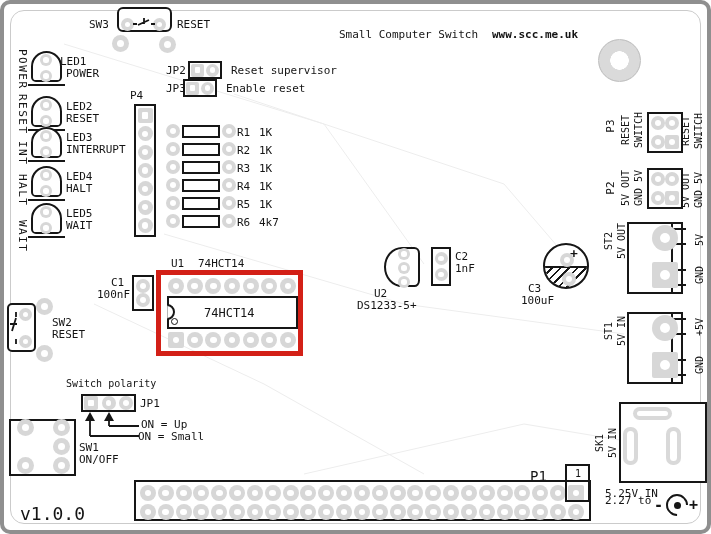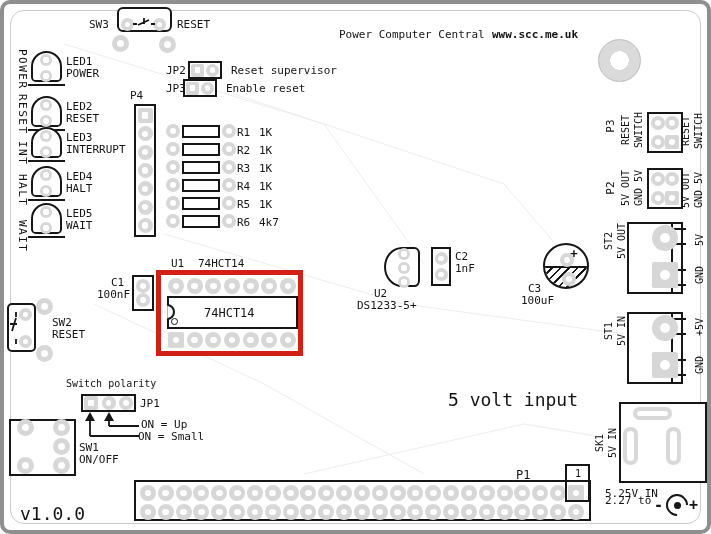--- a/index.html
+++ b/index.html
@@ -46,21 +46,21 @@
   <div class="board-outline"></div>
 
   <svg class="abs" style="left:0;top:0" width="711" height="534">
     <path d="M60 40 L320 120 L420 260" stroke="#ededed" fill="none"></path>
     <path d="M230 90 L500 180 L560 250" stroke="#ededed" fill="none"></path>
     <path d="M160 230 L400 300 L620 330" stroke="#ededed" fill="none"></path>
     <path d="M300 470 L520 420 L640 440" stroke="#ededed" fill="none"></path>
     <path d="M90 300 L260 380 L420 470" stroke="#ededed" fill="none"></path>
   </svg>
 
-  <div class="t" style="left:335;left:335px;top:24px">Power Computer Central</div>
+  <div class="t" style="left:335;left:335px;top:24px">Small Computer Switch</div>
   <div class="t" style="left:488px;top:24px;font-weight:700">www.scc.me.uk</div>
 
   <div class="mount" style="left:594px;top:35px"></div>
 
   <div>
     <div class="t" style="left:85px;top:14px">SW3</div>
     <div class="outline" style="left:113px;top:3px;width:55px;height:25px;border-radius:6px"></div>
     <div class="apad" style="left:117px;top:14px;width:13px;height:13px"></div>
     <div class="apad" style="left:149px;top:14px;width:13px;height:13px"></div>
     <svg class="abs" style="left:129px;top:13px" width="22" height="12">
@@ -75,21 +75,21 @@
   <div class="cw" style="left:25px;top:90px">RESET</div>
   <div class="cw" style="left:25px;top:137px">INT</div>
   <div class="cw" style="left:25px;top:170px">HALT</div>
   <div class="cw" style="left:25px;top:216px">WAIT</div>
 
   <div>
     <div class="ledsym" style="left:27px;top:47px"></div>
     <div class="apad" style="left:36px;top:50px;width:12px;height:12px"></div>
     <div class="apad" style="left:36px;top:66px;width:12px;height:12px"></div>
     <div class="ledbar" style="left:24px;top:80px"></div>
-    <div class="t" style="left:62px;top:51px">LED1</div>
+    <div class="t" style="left:56px;top:51px">LED1</div>
     <div class="t" style="left:62px;top:63px">POWER</div>
   </div>
   <div>
     <div class="ledsym" style="left:27px;top:92px"></div>
     <div class="apad" style="left:36px;top:95px;width:12px;height:12px"></div>
     <div class="apad" style="left:36px;top:111px;width:12px;height:12px"></div>
     <div class="ledbar" style="left:24px;top:125px"></div>
     <div class="t" style="left:62px;top:96px">LED2</div>
     <div class="t" style="left:62px;top:108px">RESET</div>
   </div>
@@ -368,25 +368,24 @@
     <div class="apad" style="left:49px;top:415px;width:17px;height:17px"></div>
     <div class="apad" style="left:49px;top:434px;width:17px;height:17px"></div>
     <div class="apad" style="left:13px;top:453px;width:17px;height:17px"></div>
     <div class="apad" style="left:49px;top:453px;width:17px;height:17px"></div>
     <div class="t" style="left:75px;top:437px">SW1</div>
     <div class="t" style="left:75px;top:449px">ON/OFF</div>
   </div>
 
   <div class="t" style="left:16px;top:499px;font-size:18px">v1.0.0</div>
 
-  <div class="t" style="left:444px;top:385px;font-size:18px">5 volt input</div>
-
-
-  <div>
-    <div class="t" style="left:512px;top:464px;font-size:12px">P1</div>
+
+
+  <div>
+    <div class="t" style="left:526px;top:464px;font-size:14px">P1</div>
     <div class="outline" style="left:130px;top:476px;width:457px;height:41px">
       <div class="prow" style="position:absolute;left:4px;top:3px;width:444px;--ps:16px">
           <div class="pad"></div>
           <div class="pad"></div>
           <div class="pad"></div>
           <div class="pad"></div>
           <div class="pad"></div>
           <div class="pad"></div>
           <div class="pad"></div>
           <div class="pad"></div>

